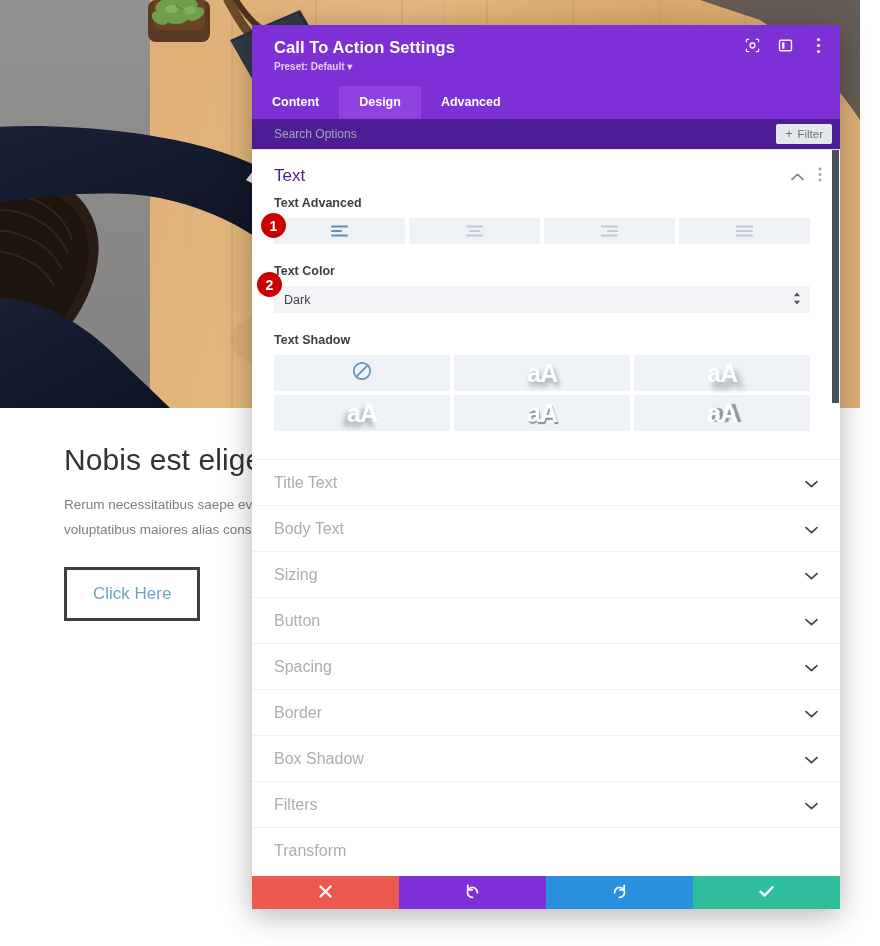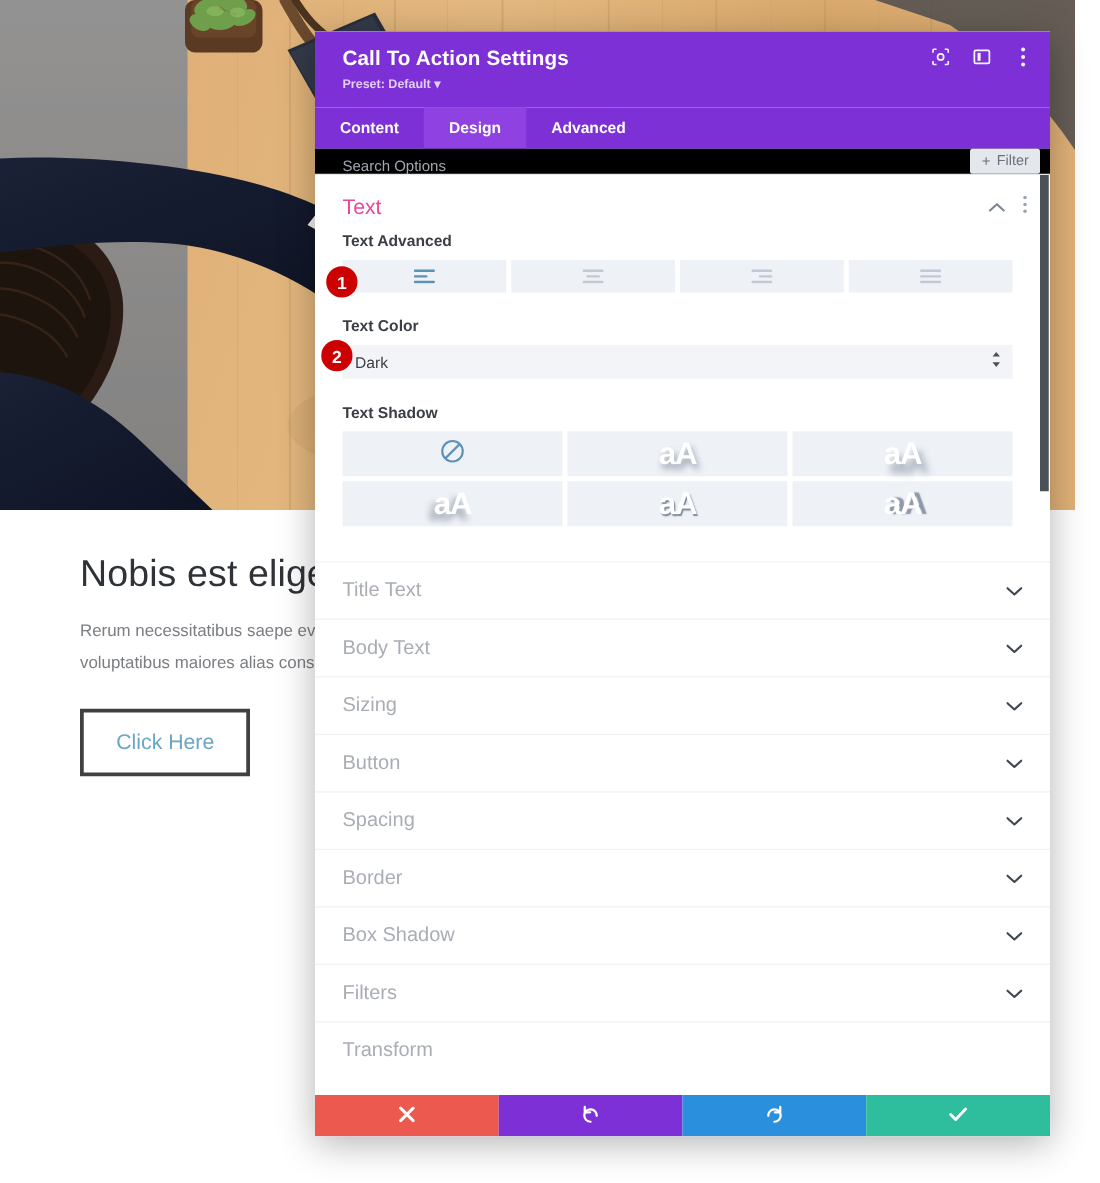--- a/index.html
+++ b/index.html
@@ -136,25 +136,26 @@
     font-size: 12.5px;
     font-weight: bold;
     cursor: pointer;
     white-space: nowrap;
   }
   .tab.active { background: #9041e2; }
 
   
   .search-row {
     display: flex;
+    align-items: center;
     justify-content: space-between;
-    background: #000000;
+    background: #4c1d95;
     border-bottom: 1px solid #e6e8ec;
     padding: 0 8px 0 22px;
-    height: 21px;
+    height: 31px;
     flex: 0 0 auto;
   }
   .search-input {
     border: none;
     outline: none;
     background: transparent;
     font-family: "Liberation Sans", sans-serif;
     font-size: 12px;
     color: #9ca1aa;
     width: 380px;
@@ -191,21 +192,21 @@
 
   .section-open { padding: 0 0 10px 0; }
 
   .open-head {
     display: flex;
     align-items: center;
     justify-content: space-between;
     padding: 16px 18px 10px 22px;
   }
   .open-title {
-    color: #ec4899;
+    color: #4c1d95;
     font-size: 17px;
     font-weight: 400;
   }
   .open-head-icons { display: flex; align-items: center; gap: 14px; }
   .chev-up, .kebab-sm { cursor: pointer; }
 
   .field { padding: 0 30px 0 22px; }
   .field-label {
     font-size: 12.5px;
     color: #3b3f45;

